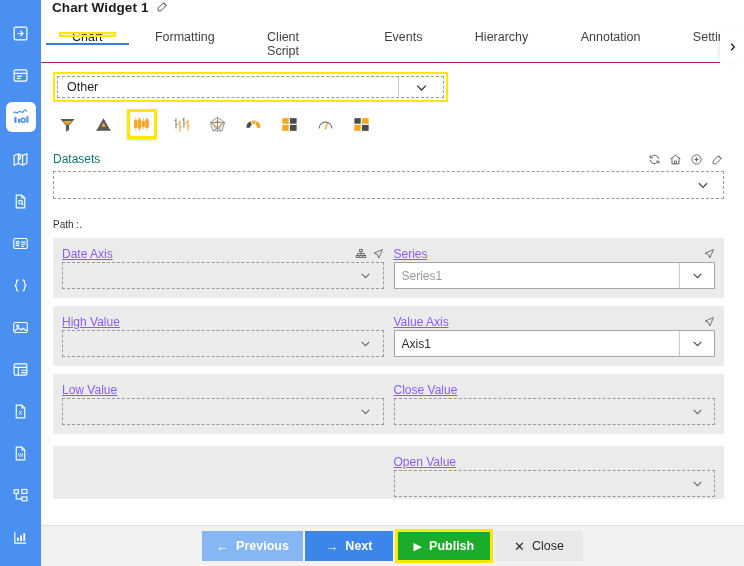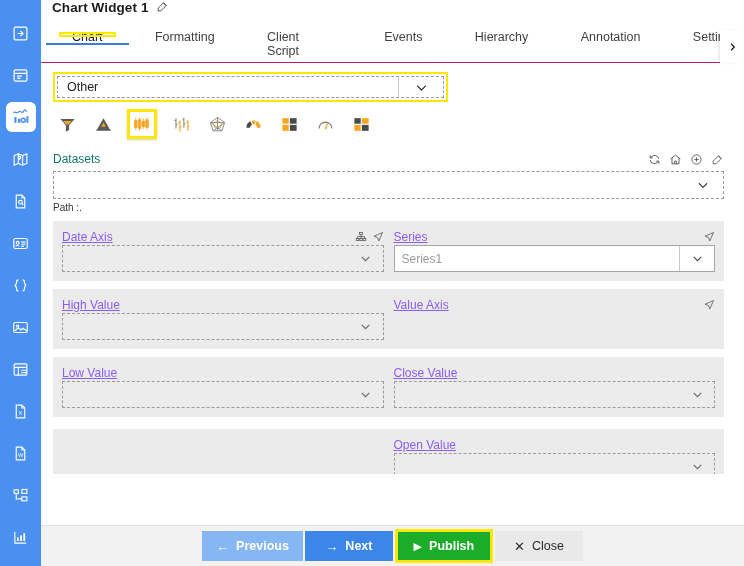--- a/index.html
+++ b/index.html
@@ -108,42 +108,42 @@
   .dslabelrow{display:flex;align-items:center;height:18px;}
   .dslabel{font-size:12px;color:#0f766e;}
   .dstools{margin-left:auto;display:flex;gap:8px;align-items:center;}
   .dstools span{cursor:pointer;display:flex;}
 
   .dsfield{
     height:26px;border:1px dashed #9a9a9a;background:#fff;margin-top:3px;
     display:flex;align-items:center;
   }
   .dsfield .caret{width:40px;display:flex;align-items:center;justify-content:center;margin-left:auto;cursor:pointer;}
-  .pathtxt{font-size:10px;color:#333;margin-top:3px;}
+  .pathtxt{font-size:10px;color:#333;margin-top:20px;}
 
   .grouprow{
     background:#ebebeb;margin-top:8px;padding:7px 9px 9px 9px;
     display:flex;gap:10px;position:relative;
   }
   .cell{flex:1;position:relative;min-width:0;}
   .cell-lab{font-size:12px;color:#8b5cf6;height:17px;display:flex;align-items:center;text-decoration:underline;}
   .cell-lab .ic{margin-left:auto;display:flex;gap:5px;align-items:center;}
   .cell-lab .ic span{cursor:pointer;display:flex;}
   .inp{
     height:25px;border:1px dashed #9a9a9a;background:#ececec;
     display:flex;align-items:center;
   }
   .inp.solid{border:1px solid #a6a6a6;background:#fff;}
   .inp .txt{padding-left:7px;font-size:12px;color:#9a9a9a;flex:1;overflow:hidden;white-space:nowrap;}
   .inp.solid .txt{color:#2b2b2b;}
   .inp .caret{width:34px;height:100%;display:flex;align-items:center;justify-content:center;cursor:pointer;}
   .inp.solid .caret{border-left:1px solid #c9c9c9;background:#fff;}
 
   .grouprow.partial{
-    margin-top:12px;overflow:hidden;height:30px;padding-bottom:8px;
+    margin-top:12px;overflow:hidden;height:30px;padding-bottom:16px;
   }
   .grouprow.partial .spacer{flex:1;}
 
   
   .footer{
     position:absolute;left:0;right:0;bottom:0;height:40px;background:#f2f2f2;
     display:flex;align-items:center;justify-content:center;gap:0;
     border-top:1px solid #e0e0e0;
   }
   .btn{
@@ -526,20 +526,28 @@
           <div class="cell-lab">
             <span>Value Axis</span>
             <span class="ic">
               <span>
                 <svg width="12" height="12" viewBox="0 0 24 24" fill="none" stroke="#555" stroke-width="1.6">
                   <path d="M21 3L4 10.5l7 2.5 2.5 7z"></path>
                 </svg>
               </span>
             </span>
           </div>
+          <div class="inp solid">
+            <span class="txt">Axis1</span>
+            <span class="caret">
+              <svg width="13" height="13" viewBox="0 0 24 24" fill="none" stroke="#444" stroke-width="2">
+                  <path d="M5 9l7 7 7-7"></path>
+                </svg>
+            </span>
+          </div>
         </div>
       </div>
 
       <div class="grouprow">
         <div class="cell">
           <div class="cell-lab">
             <span>Low Value</span>
           </div>
           <div class="inp">
             <span class="txt"></span>

